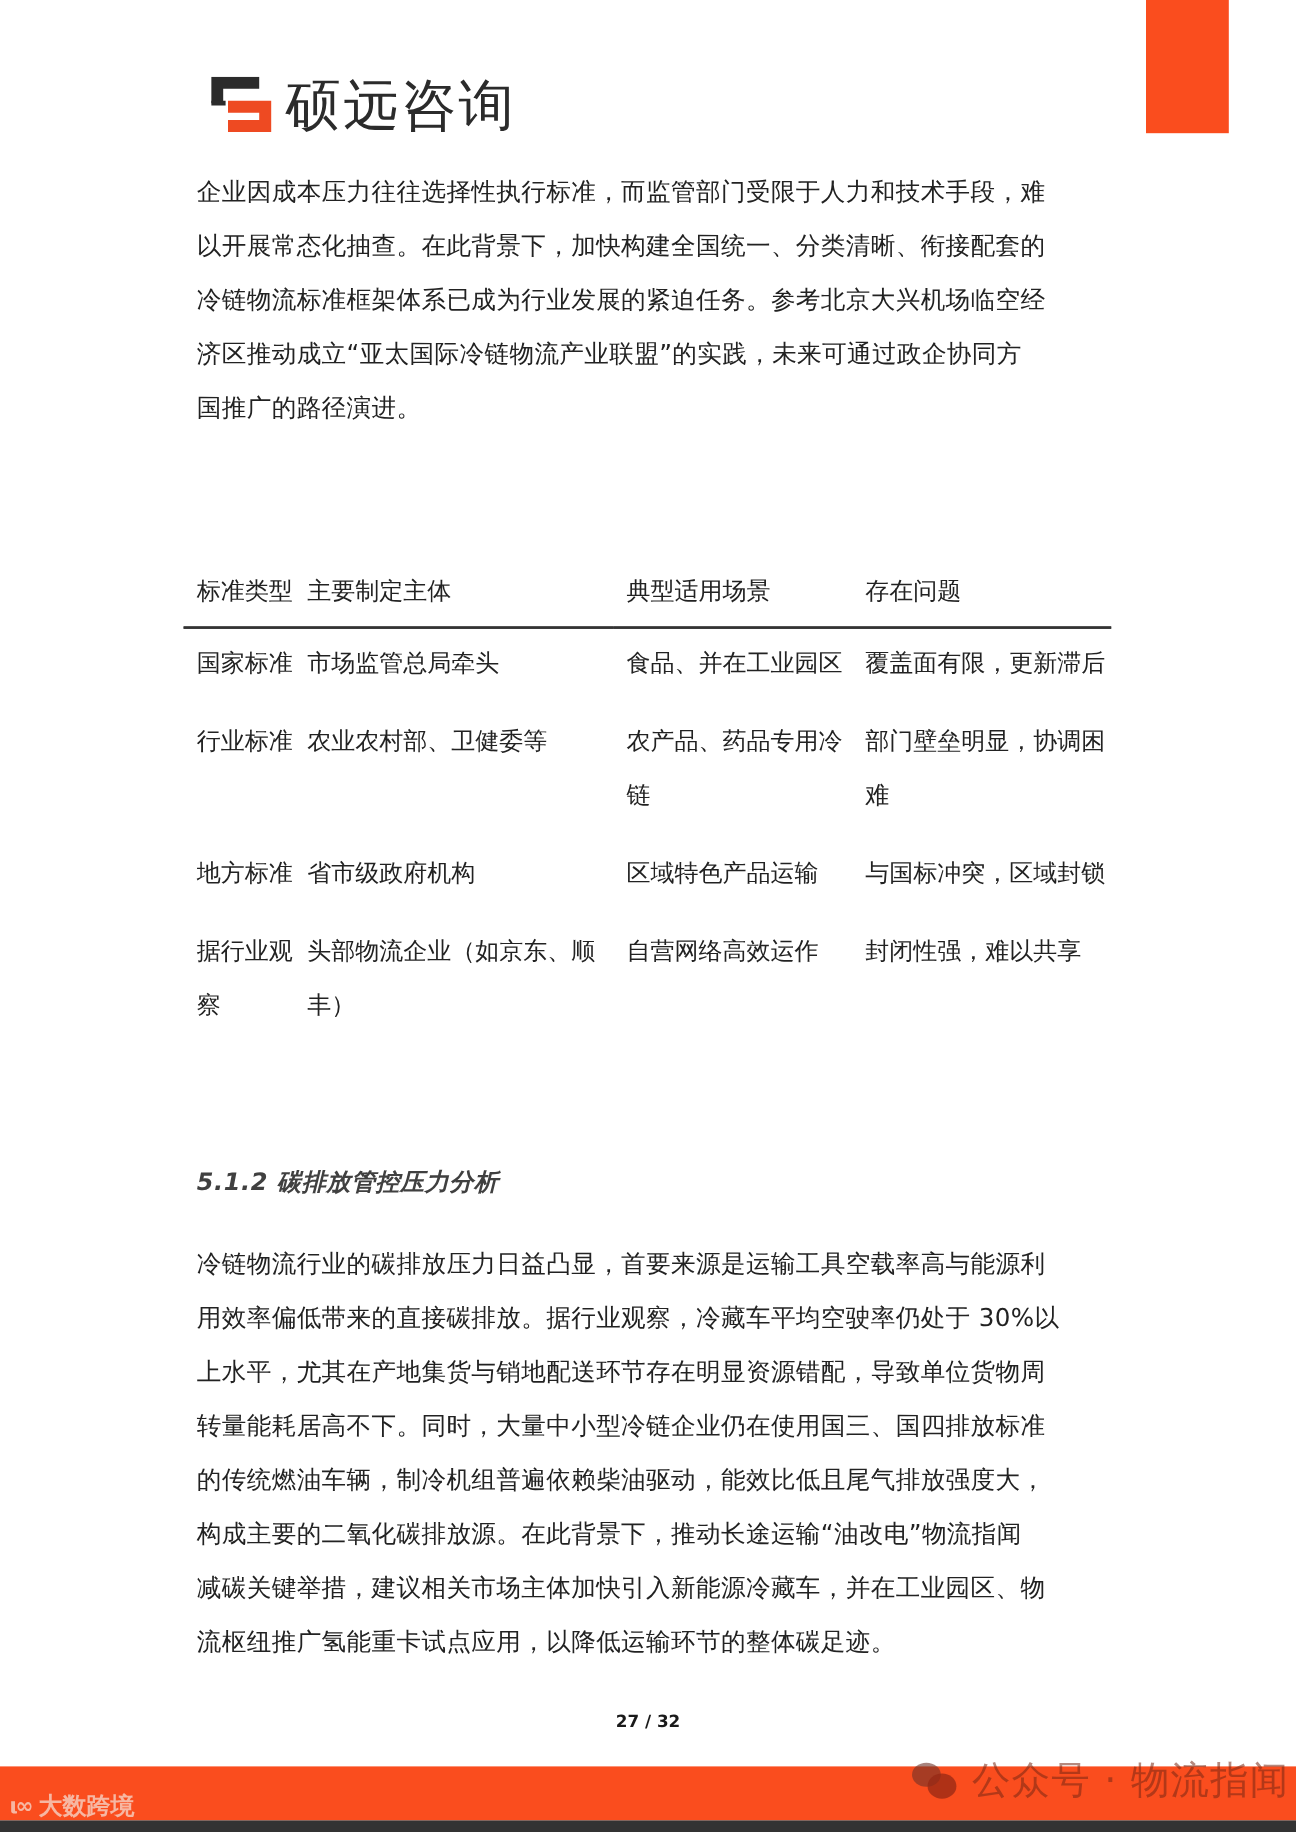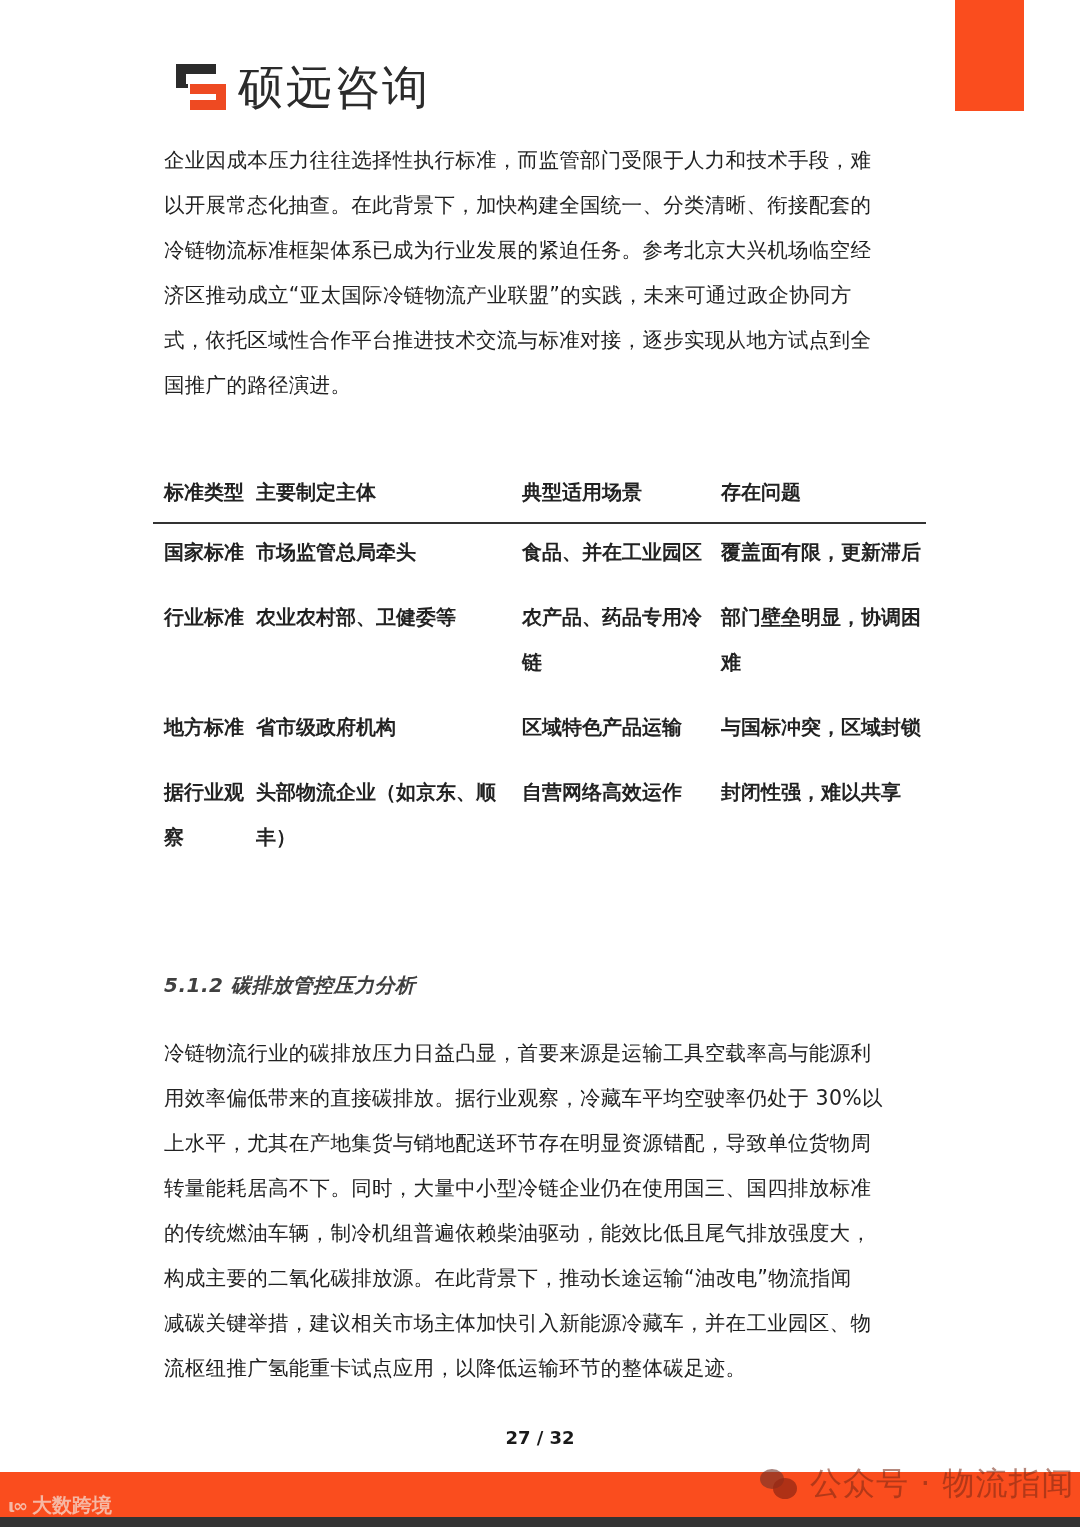--- a/index.html
+++ b/index.html
@@ -62,21 +62,21 @@
     .std-table {
       position: absolute;
       left: 153px;
       top: 470px;
       width: 773px;
       border-collapse: collapse;
     }
     .std-table th, .std-table td {
       font-size: 20px;
       line-height: 45px;
-      font-weight: 700;
+      font-weight: 400;
       text-align: left;
       vertical-align: top;
       padding: 0 0 20px 11px;
       color: #222;
     }
     .std-table thead tr th {
       border-bottom: 2px solid #333;
       padding-bottom: 7px;
     }
     .std-table tbody tr:first-child td { padding-top: 6px; }
@@ -100,21 +100,21 @@
       left: 164px;
       top: 1031px;
       width: 750px;
     }
     .page-number {
       position: absolute;
       left: 0;
       width: 1080px;
       top: 1427px;
       text-align: center;
-      font-size: 18px;
+      font-size: 14px;
       font-weight: 700;
       color: #1a1a1a;
     }
     .footer-band {
       position: absolute;
       left: 0;
       top: 1472px;
       width: 1080px;
       height: 45px;
       background: #fa4d1e;
@@ -184,21 +184,20 @@
     </svg>
   </div>
   <span class="logo-text">硕远咨询</span>
 </div>
 
 <div class="content">
   <p class="para">企业因成本压力往往选择性执行标准，而监管部门受限于人力和技术手段，难</p>
   <p class="para">以开展常态化抽查。在此背景下，加快构建全国统一、分类清晰、衔接配套的</p>
   <p class="para">冷链物流标准框架体系已成为行业发展的紧迫任务。参考北京大兴机场临空经</p>
   <p class="para">济区推动成立“亚太国际冷链物流产业联盟”的实践，未来可通过政企协同方</p>
-  <p class="para">式，依托区域性合作平台推进技术交流与标准对接，逐步实现从地方试点到全</p>
   <p class="para">国推广的路径演进。</p>
 </div>
 
 <table class="std-table">
   <thead>
     <tr>
       <th class="col1">标准类型</th>
       <th class="col2" style="vertical-align: bottom;">主要制定主体</th>
       <th class="col3" style="vertical-align: bottom;">典型适用场景</th>
       <th class="col4" style="vertical-align: bottom;">存在问题</th>

